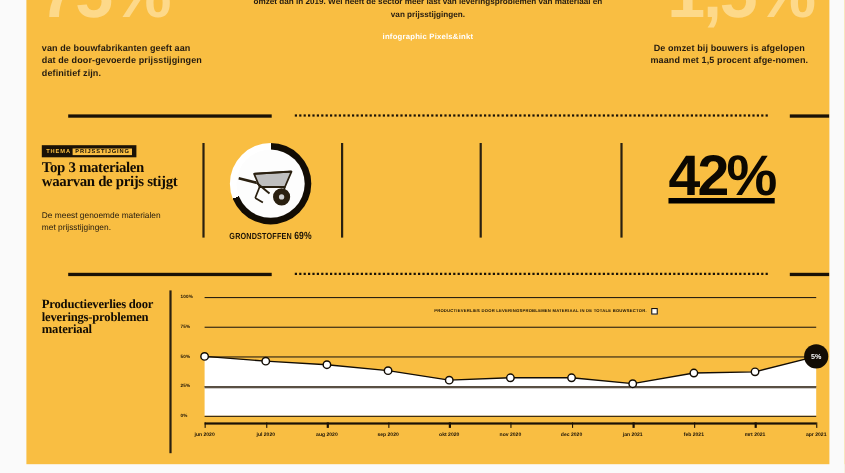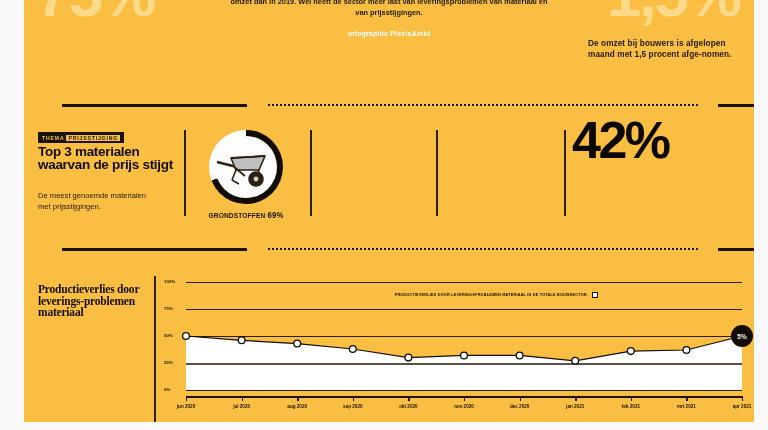--- a/index.html
+++ b/index.html
@@ -38,21 +38,21 @@
 
   .top-body {
     position:absolute;
     font-size:8.2px;
     line-height:11.3px;
     color:#241B10;
     font-weight:700;
     letter-spacing:0.1px;
   }
   #left-caption  { left:14px;  top:38px; width:150px; text-align:left; }
-  #right-caption { right:16px; top:38px; width:150px; text-align:left;margin-left:39px; }
+  #right-caption { right:16px; top:38px; width:150px; text-align:center;margin-left:39px; }
 
   #center-top {
     position:absolute; left:50%; transform:translateX(-50%); top:-4px;
     width:330px; text-align:center;
     font-size:7.4px; line-height:11px; font-weight:700; color:#241B10;
   }
   #credit {
     position:absolute; left:50%; transform:translateX(-50%); top:30px;
     width:330px; text-align:center;
     font-size:7px; font-weight:700; color:#FFFFFF; letter-spacing:0.2px;
@@ -76,21 +76,21 @@
     position:absolute; left:14px; top:16px;
     background:#1A1206; color:#F9BE42;
     font-size:5.2px; font-weight:700; letter-spacing:0.8px;
     padding:2.5px 4px 2px 4px;
     display:inline-block; white-space:nowrap;
   }
   .theme-badge .hl2 { background:#F9BE42; color:#1A1206; padding:0 2px; margin-left:2px;}
 
   #mid-title {
     position:absolute; left:14px; top:29px; width:140px;
-    font-family:Liberation Sans, sans-serif;
+    font-family:Liberation Serif, serif;
     font-weight:700; font-size:13.5px; line-height:13px;
     color:#120C04; letter-spacing:-0.3px;
   }
   #mid-sub {
     position:absolute; left:14px; top:74px; width:120px;
     font-size:7.6px; line-height:11px; font-weight:400; color:#241B10;
   }
 
   .vdiv { position:absolute; width:1.6px; background:#2A2010; }
 
@@ -125,39 +125,40 @@
   #donut-1 { left:166px; }
   #donut-2 { left:292px; }
   #donut-3 { left:418px; }
 
   #vdiv-1 { left:160px; top:14px; height:86px; }
   #vdiv-2 { left:286px; top:14px; height:86px; }
   #vdiv-3 { left:412px; top:14px; height:86px; }
   #vdiv-4 { left:540px; top:14px; height:86px; }
 
   #big42 {
-    position:absolute; right:14px; top:0; width:168px;
-    text-align:left;
+    position:absolute; right:14px; top:20px; width:168px;
+    text-align:center;
+    text-decoration:underline;
   }
   #big42 .num {
     font-family:"Liberation Sans", sans-serif;
     font-weight:700; font-size:52px; line-height:48px;
     color:#0C0801; letter-spacing:-2.5px;
   }
   #big42 .cap {
     margin-top:7px;
     font-size:8.2px; line-height:11.5px; font-weight:700; color:#241B10;
   }
 
   #rule-d { left:62px;  top:248px; width:185px; }
   #rule-e { left:268px; top:248px; width:430px; }
   #rule-f { left:718px; top:248px; width:36px; }
 
   
-  .band-bot { position:absolute; left:24px; top:266px; width:578px; height:160px; }
+  .band-bot { position:absolute; left:24px; top:254px; width:578px; height:160px; }
 
   #chart-title {
     position:absolute; left:14px; top:18px; width:120px;
     font-family:"Liberation Serif", serif;
     font-weight:700; font-size:11.5px; line-height:11.5px;
     color:#120C04; letter-spacing:-0.2px;
   }
   #chart-sub {
     position:absolute; left:14px; top:70px; width:112px;
     font-size:7.6px; line-height:10.5px; font-weight:700; color:#241B10;
@@ -215,20 +216,21 @@
 </style>
 </head>
 <body>
 
 <div id="page">
 
   <div class="band-top">
 
     <div class="big-ghost" id="ghost-left">75%</div>
 
+    <div class="top-body" id="left-caption">van de  bouwfabrikanten geeft aan dat de door-gevoerde prijsstijgingen definitief zijn.</div>
 
     <div id="center-top">omzet dan in 2019. Wel heeft de sector meer last van leveringsproblemen van materiaal én van prijsstijgingen.</div>
 
     <div id="credit">infographic Pixels&amp;inkt</div>
 
     <div class="big-ghost" id="ghost-right">1,5%</div>
 
     <div class="top-body" id="right-caption">De omzet bij bouwers is afgelopen maand met 1,5 procent afge-nomen.</div>
   </div>
 

